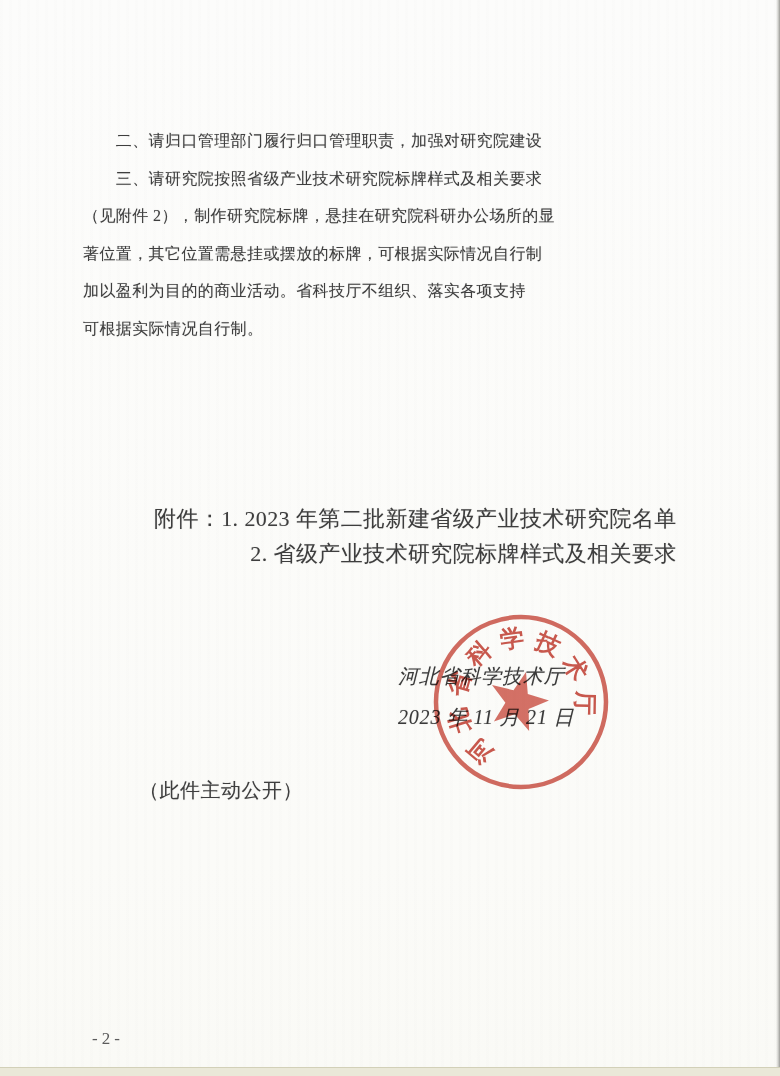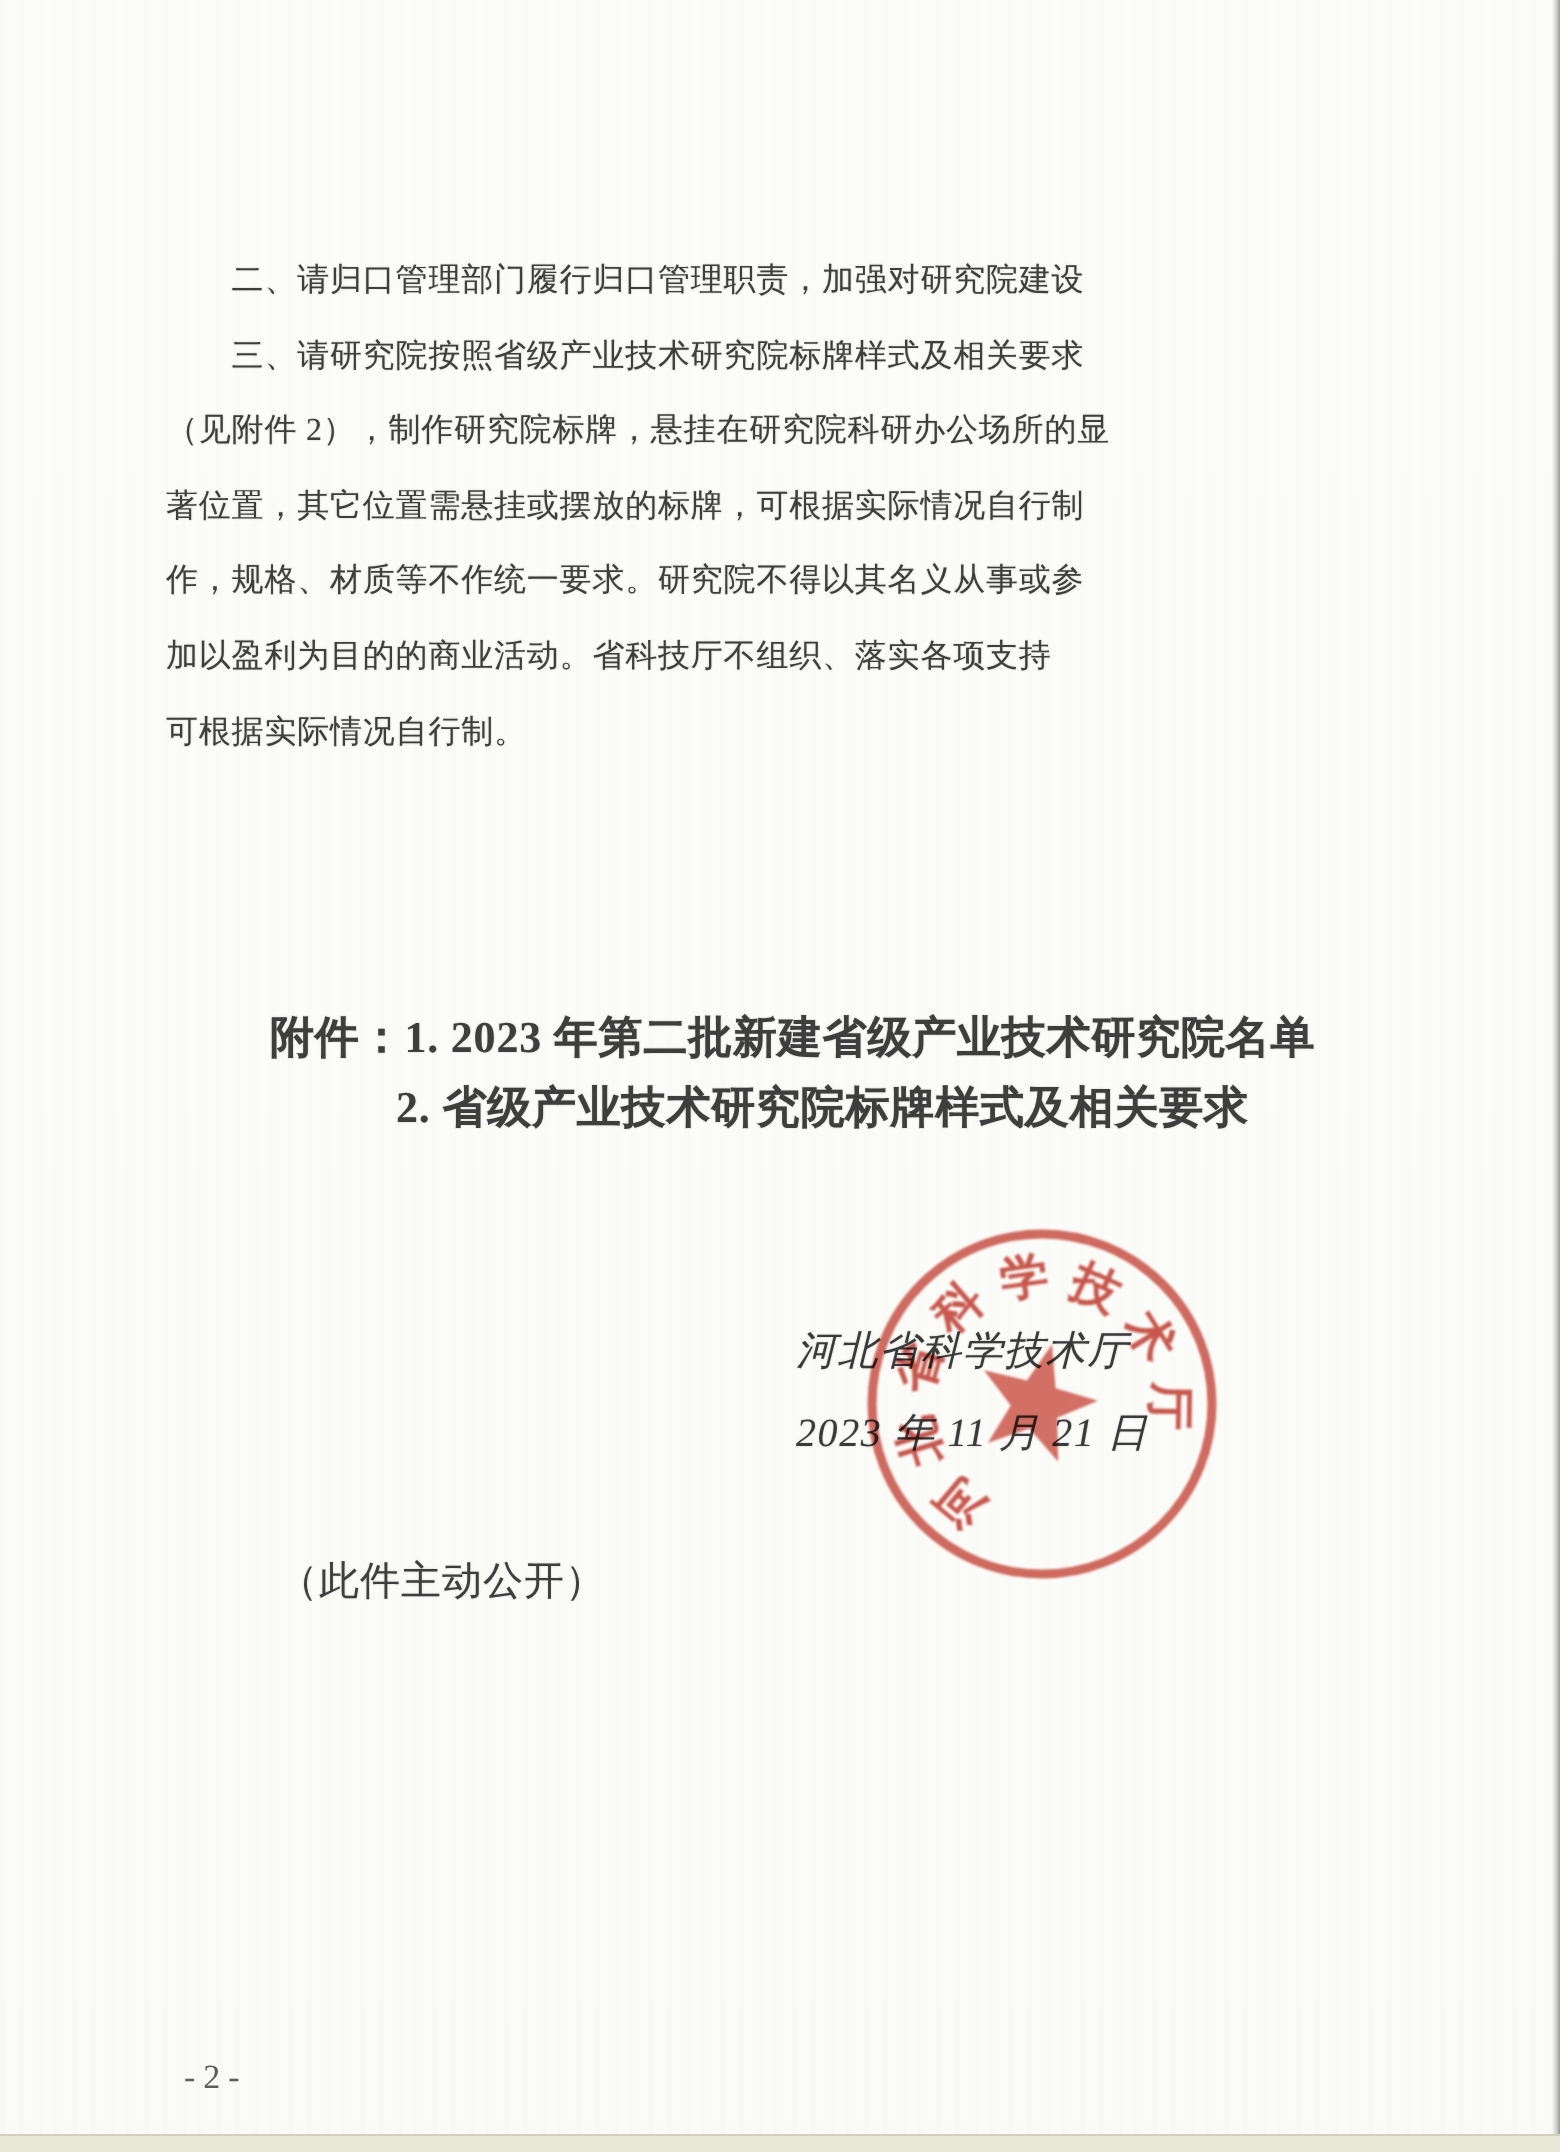--- a/index.html
+++ b/index.html
@@ -26,25 +26,25 @@
   }
   
   .doc-body{
     position:absolute;left:83px;top:122px;width:632px;
     font-size:16px;line-height:37.6px;letter-spacing:0.4px;
     color:#3e3e3e;text-shadow:0 0 1px rgba(70,70,70,0.30);
   }
   .doc-body .bline{white-space:nowrap;}
   
   .attach-block{
-    position:absolute;left:135px;top:501px;
+    position:absolute;left:154px;top:501px;
     font-size:22px;line-height:35px;letter-spacing:0.4px;
-    color:#3e3e3e;text-shadow:0 0 1px rgba(70,70,70,0.30);font-weight:bold;
+    color:#3e3e3e;text-shadow:0 0 1px rgba(70,70,70,0.30);
   }
-  .attach-line2{padding-left:63px;}
+  .attach-line2{padding-left:63px;text-align:right;}
   
   .sig-block{
     position:absolute;left:398px;top:656px;
     font-size:20px;line-height:41px;letter-spacing:0.8px;
     color:#3a3a3a;text-shadow:0 0 1px rgba(70,70,70,0.30);font-style:italic;
   }
   
   .disclosure{
     position:absolute;left:139px;top:777px;
     font-size:20px;letter-spacing:0.5px;color:#3e3e3e;
@@ -75,21 +75,20 @@
       <div class="bline">　　二、请归口管理部门履行归口管理职责，加强对研究院建设</div>
 
 
 
       <div class="bline">　　三、请研究院按照省级产业技术研究院标牌样式及相关要求</div>
 
       <div class="bline">（见附件 2），制作研究院标牌，悬挂在研究院科研办公场所的显</div>
 
       <div class="bline">著位置，其它位置需悬挂或摆放的标牌，可根据实际情况自行制</div>
 
-      <div class="bline">作，规格、材质等不作统一要求。研究院不得以其名义从事或参</div>
 
       <div class="bline">加以盈利为目的的商业活动。省科技厅不组织、落实各项支持</div>
 
       <div class="bline">可根据实际情况自行制。</div>
     </div>
 
   <div class="attach-block">
     <div class="attach-line1">附件：1. 2023 年第二批新建省级产业技术研究院名单</div>
     <div class="attach-line2">2. 省级产业技术研究院标牌样式及相关要求</div>
   </div>

